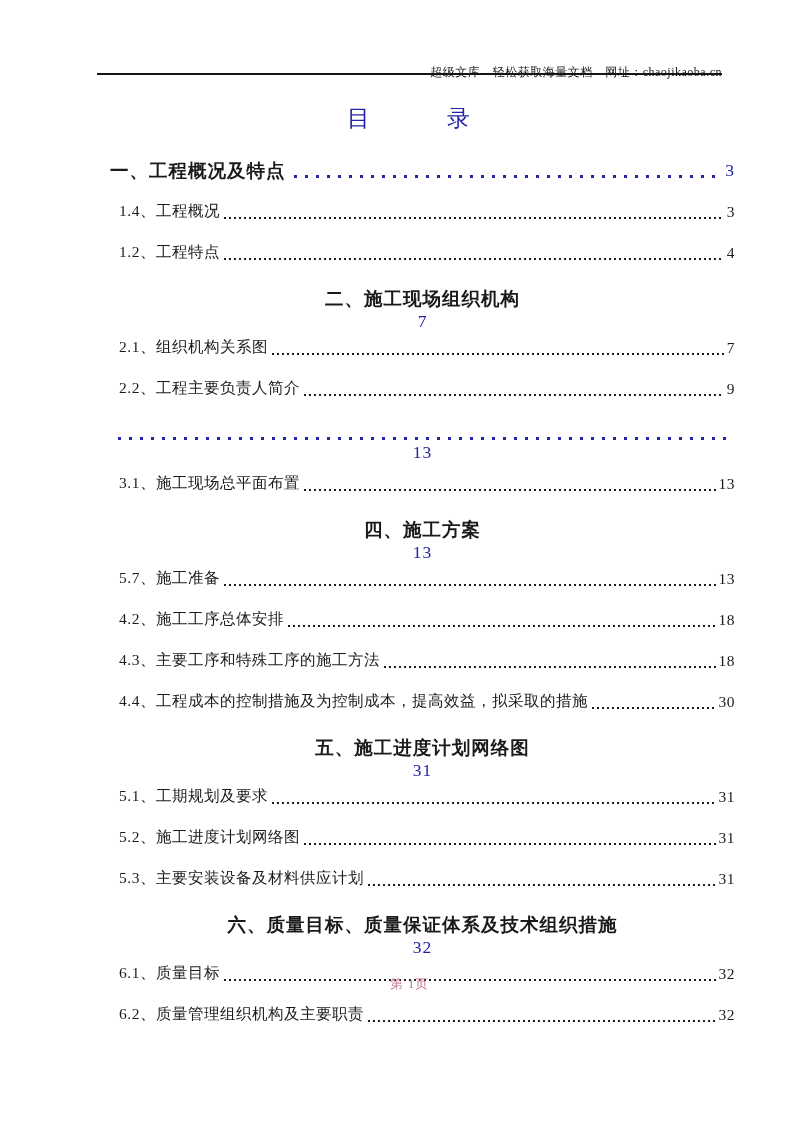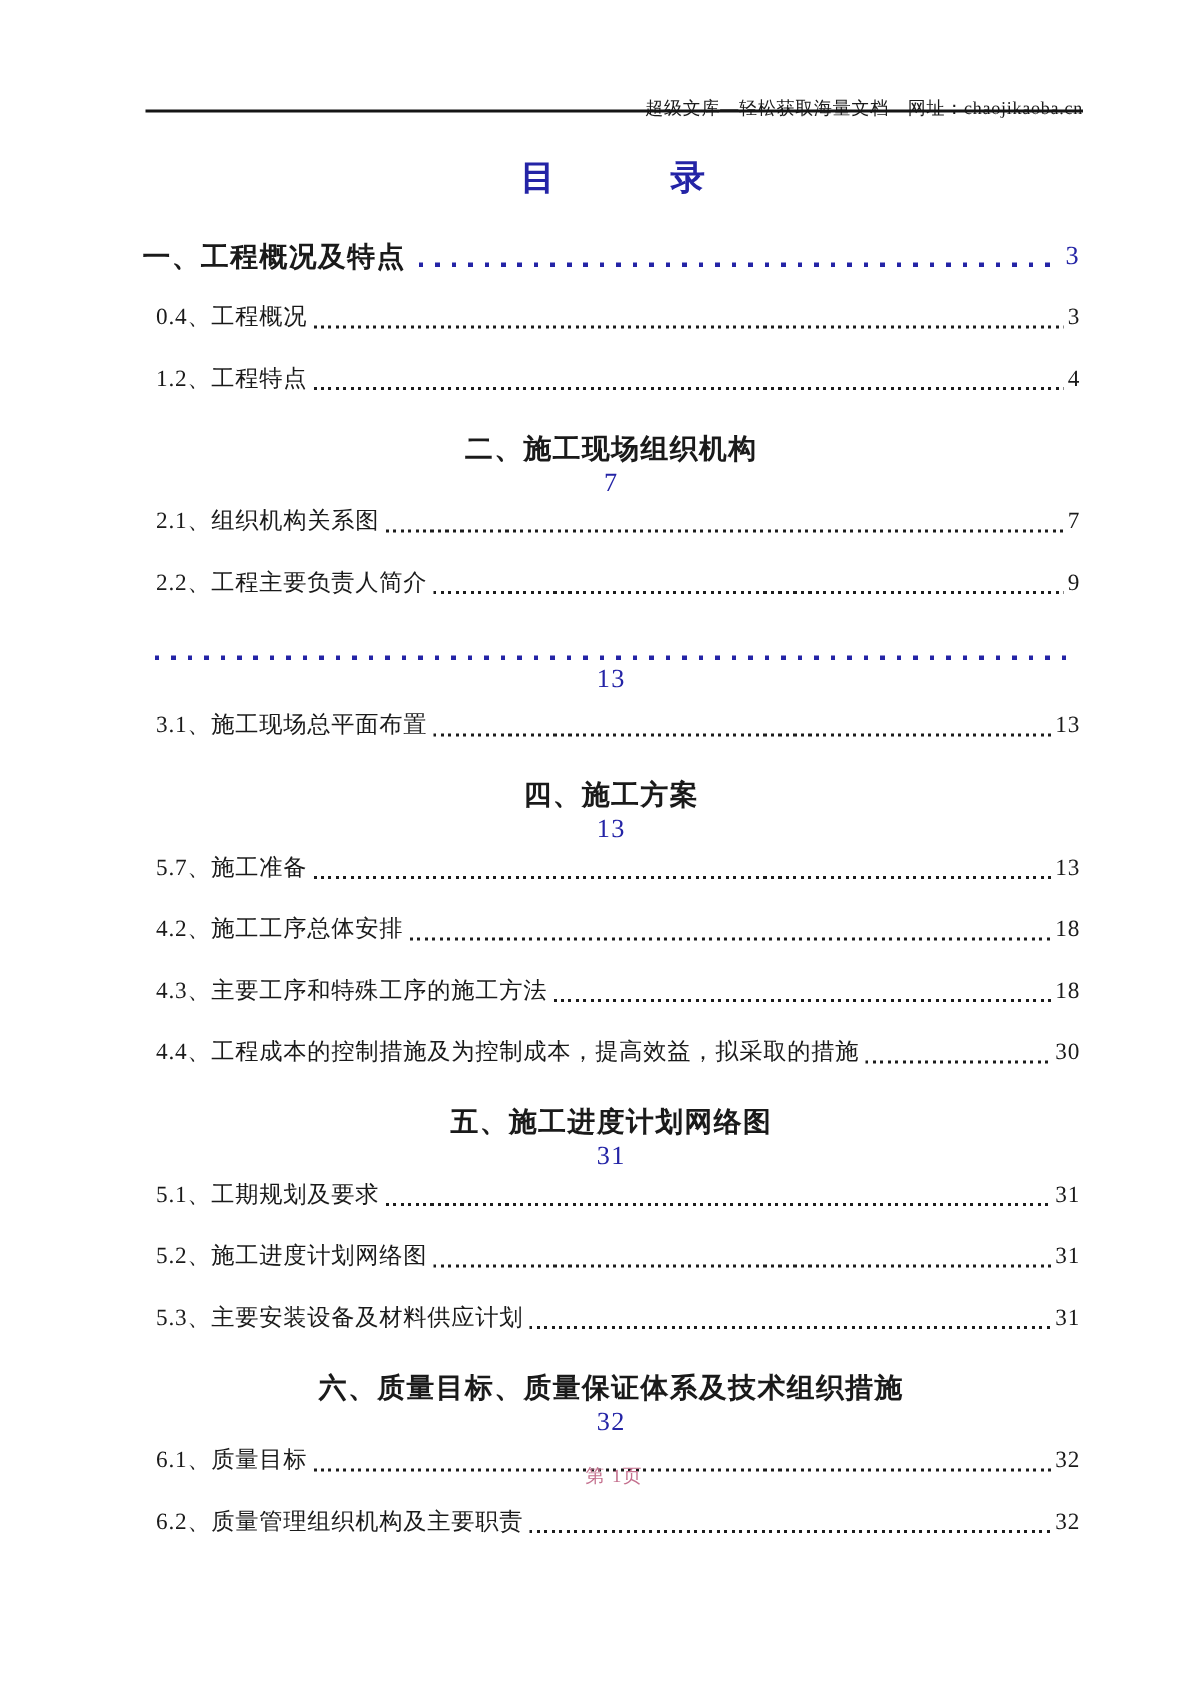--- a/index.html
+++ b/index.html
@@ -19,24 +19,24 @@
   .header{
     position:absolute;top:49px;left:97px;width:625px;
     text-align:right;font-size:12px;letter-spacing:.5px;white-space:pre;
   }
   .header-rule{
     position:absolute;top:73px;left:97px;width:625px;
     border-top:2px solid #151515;
   }
   .doc-title{
     position:absolute;top:103px;left:97px;width:625px;
-    text-align:center;font-size:23px;font-weight:bold;
+    text-align:center;font-size:23px;font-weight:normal;
     color:var(--accent);letter-spacing:2px;white-space:pre;
   }
-  .toc{position:absolute;top:150px;left:95px;width:625px;}
+  .toc{position:absolute;top:150px;left:110px;width:625px;}
   .row{display:flex;align-items:center;height:41px;}
   .row.lvl1{font-size:18.5px;font-weight:bold;letter-spacing:1px;}
   .row.lvl1:not(:first-child){margin-top:13px;flex-direction:column;}
   .row.lvl2{font-size:15.5px;letter-spacing:.5px;padding-left:9px;}
   .label{white-space:nowrap;}
   .leader{flex:1 1 auto;align-self:stretch;background-repeat:no-repeat;min-width:18px;}
   .lvl1 .leader{
     margin:0 9px 0 8px;
     background-image:repeating-linear-gradient(to right,var(--accent) 0 3px,transparent 3px 11px);
     background-size:100% 3px;
@@ -65,21 +65,21 @@
   </div>
   <div class="header-rule"></div>
   <div class="doc-title">目　　　录</div>
   <div class="toc" id="toc">
       <div class="row lvl1">
         <span class="label">一、工程概况及特点</span>
         <span class="leader"></span>
         <span class="pagenum">3</span>
       </div>
       <div class="row lvl2">
-        <span class="label">0.4、工程概况</span>
+        <span class="label">1.4、工程概况</span>
         <span class="leader"></span>
         <span class="pagenum">3</span>
       </div>
       <div class="row lvl2">
         <span class="label">1.2、工程特点</span>
         <span class="leader"></span>
         <span class="pagenum">4</span>
       </div>
       <div class="row lvl1">
         <span class="label">二、施工现场组织机构</span>

